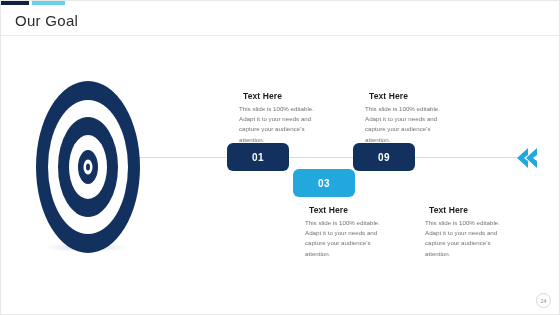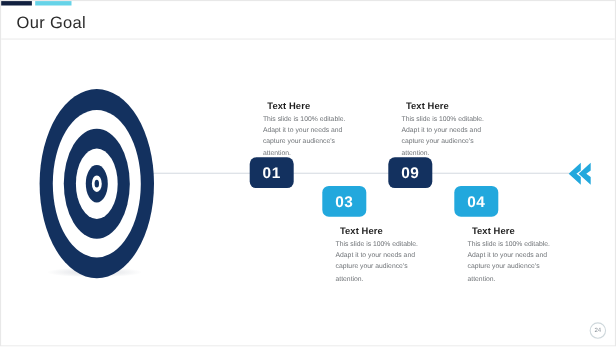--- a/index.html
+++ b/index.html
@@ -95,28 +95,28 @@
   .ring-2 { width: 80px;  height: 134px; background: #ffffff; }
   .ring-3 { width: 60px;  height: 100px; background: #13315f; }
   .ring-4 { width: 38px;  height: 64px;  background: #ffffff; }
   .ring-5 { width: 20px;  height: 34px;  background: #13315f; }
   .ring-6 { width: 9px;   height: 15px;  background: #ffffff; }
   .ring-7 { width: 4px;   height: 7px;   background: #13315f; }
 
   
   .badge {
     position: absolute;
-    width: 40px;
+    width: 62px;
     height: 28px;
     border-radius: 6px;
     display: flex;
     align-items: center;
     justify-content: center;
     color: #ffffff;
-    font-size: 14px;
+    font-size: 10px;
     font-weight: bold;
     letter-spacing: 0.5px;
   }
   .badge-navy { background: #13315f; }
   .badge-cyan { background: #22a8dd; }
 
   .badge-01 { left: 226px; top: 142px; }
   .badge-02 { left: 292px; top: 168px; }
   .badge-03 { left: 352px; top: 142px; }
   .badge-04 { left: 412px; top: 168px; }
@@ -193,21 +193,20 @@
     <div class="ring ring-3"></div>
     <div class="ring ring-4"></div>
     <div class="ring ring-5"></div>
     <div class="ring ring-6"></div>
     <div class="ring ring-7"></div>
   </div>
 
   <div class="badge badge-navy badge-01">01</div>
   <div class="badge badge-cyan badge-02">03</div>
   <div class="badge badge-navy badge-03">09</div>
-  <div class="badge badge-cyan badge-04">04</div>
 
   <div class="block block-01">
     <p class="block-head">Text Here</p>
     <p class="block-body">This slide is 100% editable. Adapt it to your needs and capture your audience's attention.</p>
   </div>
 
   <div class="block block-02">
     <p class="block-head">Text Here</p>
     <p class="block-body">This slide is 100% editable. Adapt it to your needs and capture your audience's attention.</p>
   </div>

